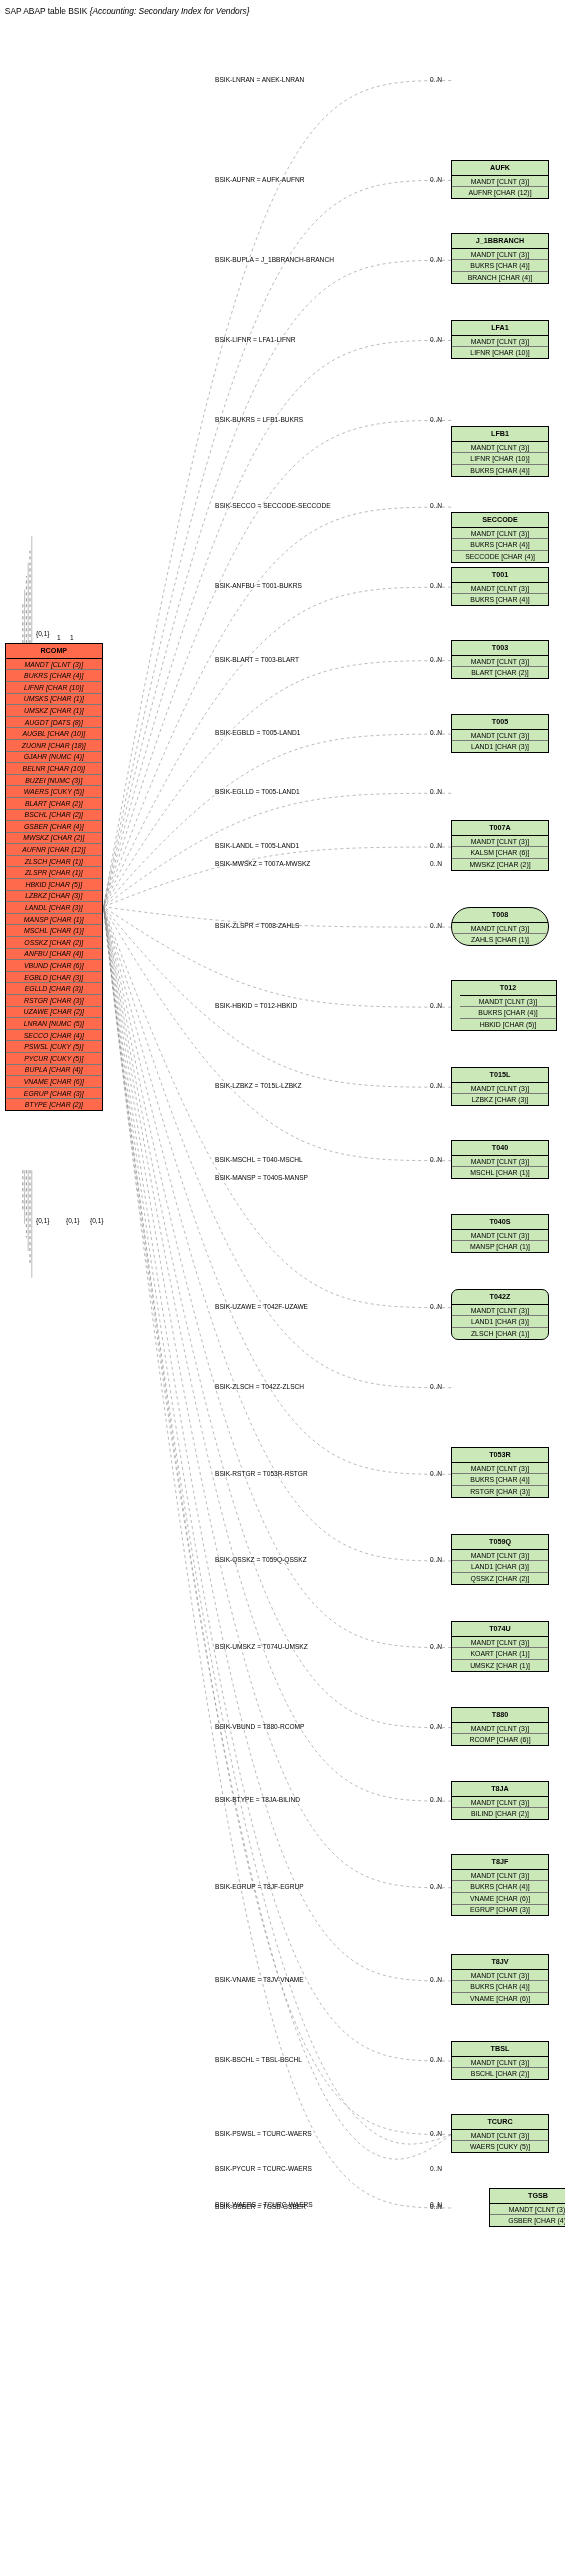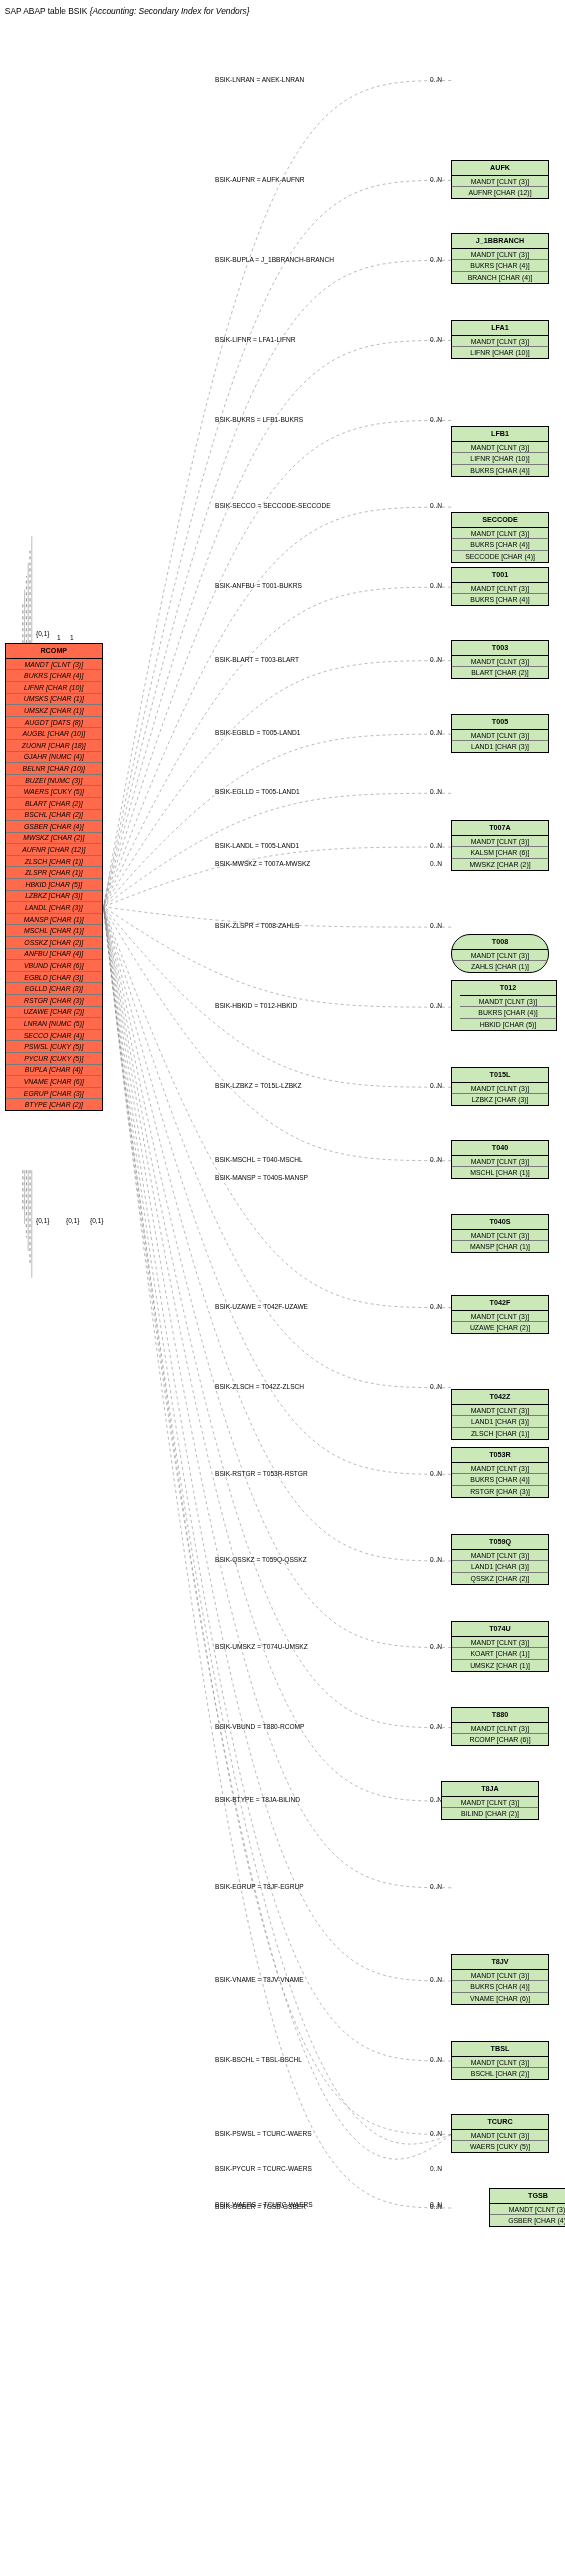--- a/index.html
+++ b/index.html
@@ -177,21 +177,21 @@
     <div class="entity green" style="left: 451px; top: 798px; width: 96px;">
       <div class="hdr">T007A</div>
       <div class="fld">MANDT [CLNT (3)]</div>
       <div class="fld">KALSM [CHAR (6)]</div>
       <div class="fld">MWSKZ [CHAR (2)]</div>
     </div>
     <div class="edge" style="left: 215px; top: 820px;">BSIK-LANDL = T005-LAND1</div>
     <div class="card" style="left: 430px; top: 820px;">0..N</div>
     <div class="edge" style="left: 215px; top: 838px;">BSIK-MWSKZ = T007A-MWSKZ</div>
     <div class="card" style="left: 430px; top: 838px;">0..N</div>
-    <div class="entity green" style="left: 451px; top: 912px; width: 96px; border-radius: 19px;">
+    <div class="entity green" style="left: 451px; top: 885px; width: 96px; border-radius: 19px;">
       <div class="hdr">T008</div>
       <div class="fld">MANDT [CLNT (3)]</div>
       <div class="fld">ZAHLS [CHAR (1)]</div>
     </div>
     <div class="edge" style="left: 215px; top: 900px;">BSIK-ZLSPR = T008-ZAHLS</div>
     <div class="card" style="left: 430px; top: 900px;">0..N</div>
     <div class="entity green" style="left: 451px; top: 958px; width: 96px; padding-left: 8px;">
       <div class="hdr">T012</div>
       <div class="fld">MANDT [CLNT (3)]</div>
       <div class="fld">BUKRS [CHAR (4)]</div>
@@ -219,21 +219,21 @@
       <div class="fld">MANDT [CLNT (3)]</div>
       <div class="fld">MANSP [CHAR (1)]</div>
     </div>
     <div class="entity green" style="left: 451px; top: 1265px; width: 96px; margin-top: 8px;">
       <div class="hdr">T042F</div>
       <div class="fld">MANDT [CLNT (3)]</div>
       <div class="fld">UZAWE [CHAR (2)]</div>
     </div>
     <div class="edge" style="left: 215px; top: 1281px;">BSIK-UZAWE = T042F-UZAWE</div>
     <div class="card" style="left: 430px; top: 1281px;">0..N</div>
-    <div class="entity green" style="left: 451px; top: 1367px; width: 96px;">
+    <div class="entity green" style="left: 451px; top: 1267px; width: 96px; border-radius: 7px;">
       <div class="hdr">T042Z</div>
       <div class="fld">MANDT [CLNT (3)]</div>
       <div class="fld">LAND1 [CHAR (3)]</div>
       <div class="fld">ZLSCH [CHAR (1)]</div>
     </div>
     <div class="edge" style="left: 215px; top: 1361px;">BSIK-ZLSCH = T042Z-ZLSCH</div>
     <div class="card" style="left: 430px; top: 1361px;">0..N</div>
     <div class="entity green" style="left: 451px; top: 1425px; width: 96px;">
       <div class="hdr">T053R</div>
       <div class="fld">MANDT [CLNT (3)]</div>
@@ -258,27 +258,34 @@
     </div>
     <div class="edge" style="left: 215px; top: 1621px;">BSIK-UMSKZ = T074U-UMSKZ</div>
     <div class="card" style="left: 430px; top: 1621px;">0..N</div>
     <div class="entity green" style="left: 451px; top: 1685px; width: 96px;">
       <div class="hdr">T880</div>
       <div class="fld">MANDT [CLNT (3)]</div>
       <div class="fld">RCOMP [CHAR (6)]</div>
     </div>
     <div class="edge" style="left: 215px; top: 1701px;">BSIK-VBUND = T880-RCOMP</div>
     <div class="card" style="left: 430px; top: 1701px;">0..N</div>
-    <div class="entity green" style="left: 441px; top: 1759px; width: 96px;">
+    <div class="entity green" style="left: 451px; top: 1759px; width: 96px;">
       <div class="hdr">T8JA</div>
       <div class="fld">MANDT [CLNT (3)]</div>
       <div class="fld">BILIND [CHAR (2)]</div>
     </div>
     <div class="edge" style="left: 215px; top: 1774px;">BSIK-BTYPE = T8JA-BILIND</div>
     <div class="card" style="left: 430px; top: 1774px;">0..N</div>
+    <div class="entity green" style="left: 451px; top: 1832px; width: 96px;">
+      <div class="hdr">T8JF</div>
+      <div class="fld">MANDT [CLNT (3)]</div>
+      <div class="fld">BUKRS [CHAR (4)]</div>
+      <div class="fld">VNAME [CHAR (6)]</div>
+      <div class="fld">EGRUP [CHAR (3)]</div>
+    </div>
     <div class="edge" style="left: 215px; top: 1861px;">BSIK-EGRUP = T8JF-EGRUP</div>
     <div class="card" style="left: 430px; top: 1861px;">0..N</div>
     <div class="entity green" style="left: 451px; top: 1932px; width: 96px;">
       <div class="hdr">T8JV</div>
       <div class="fld">MANDT [CLNT (3)]</div>
       <div class="fld">BUKRS [CHAR (4)]</div>
       <div class="fld">VNAME [CHAR (6)]</div>
     </div>
     <div class="edge" style="left: 215px; top: 1954px;">BSIK-VNAME = T8JV-VNAME</div>
     <div class="card" style="left: 430px; top: 1954px;">0..N</div>

